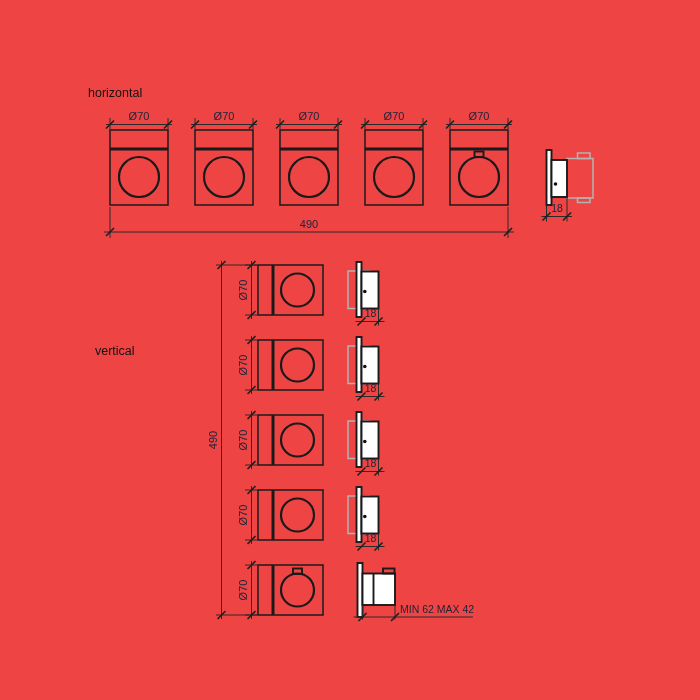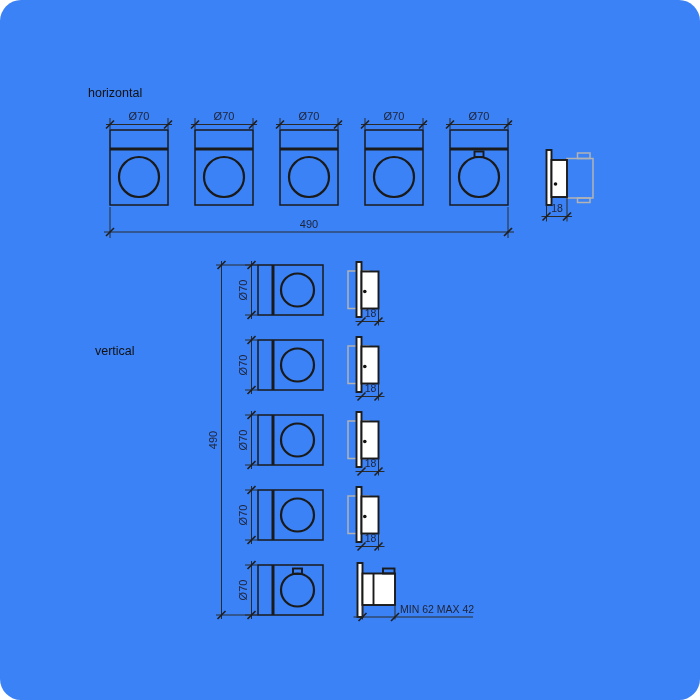--- a/index.html
+++ b/index.html
@@ -1,17 +1,17 @@
 <!DOCTYPE html>
 <html><head>
 <meta charset="utf-8">
 <style>
   html,body{margin:0;padding:0;background:#ffffff;}
-  .canvas{position:relative;width:700px;height:700px;background:#3b82f6;overflow:hidden;
-          font-family:"Liberation Sans", sans-serif;border-radius:21px;}
+  .canvas{position:relative;width:700px;height:700px;background:#ef4444;overflow:hidden;
+          font-family:"Liberation Sans", sans-serif;}
   svg{display:block;}
   
   .ln   {stroke:#1a1a1a; fill:none; stroke-width:1.5;}
   .med  {stroke:#1a1a1a; fill:#ffffff; stroke-width:1.9;}
   .medl {stroke:#1a1a1a; fill:none; stroke-width:1.9;}
   .thick{stroke:#1a1a1a; fill:none; stroke-width:3;}
   .circ {stroke:#1a1a1a; fill:none; stroke-width:2.2;}
   .dim  {stroke:#2a2a2a; fill:none; stroke-width:1;}
   .tick {stroke:#1f1f1f; fill:none; stroke-width:1.6;}
   .gray {stroke:#b3b3b3; fill:none; stroke-width:1.5;}

